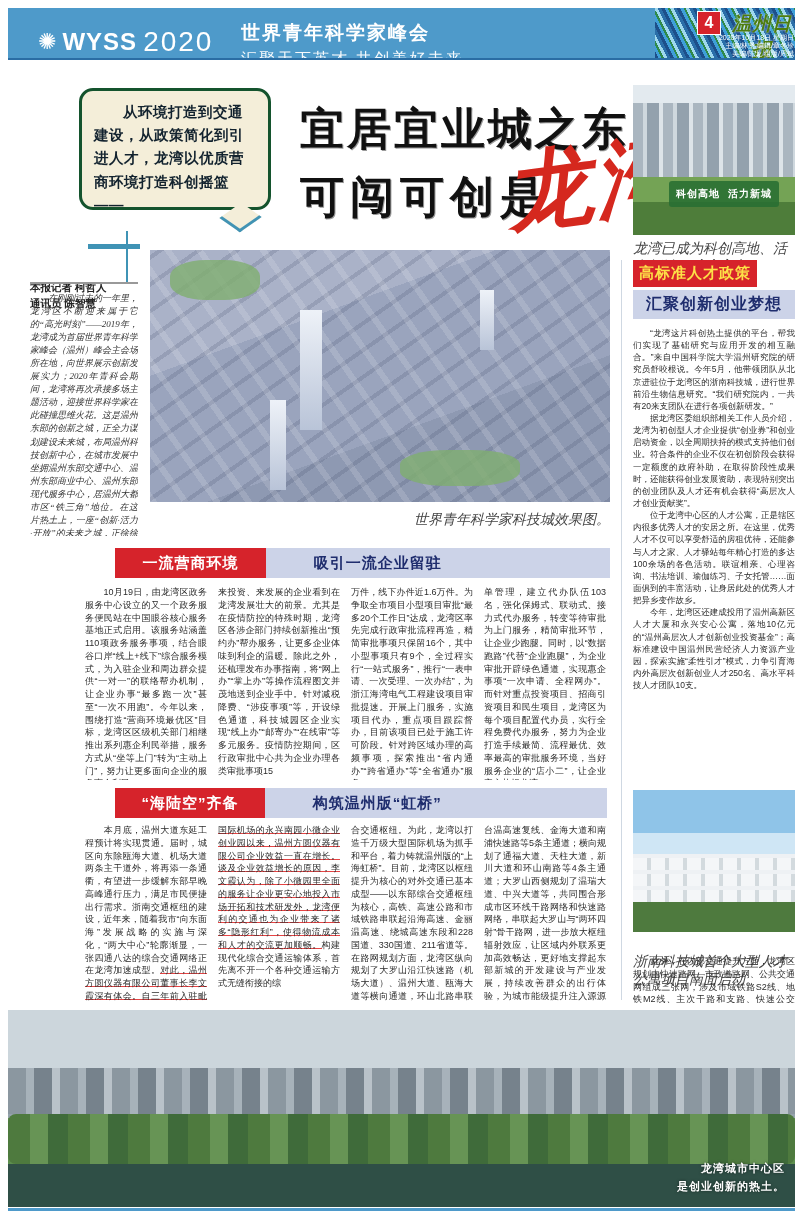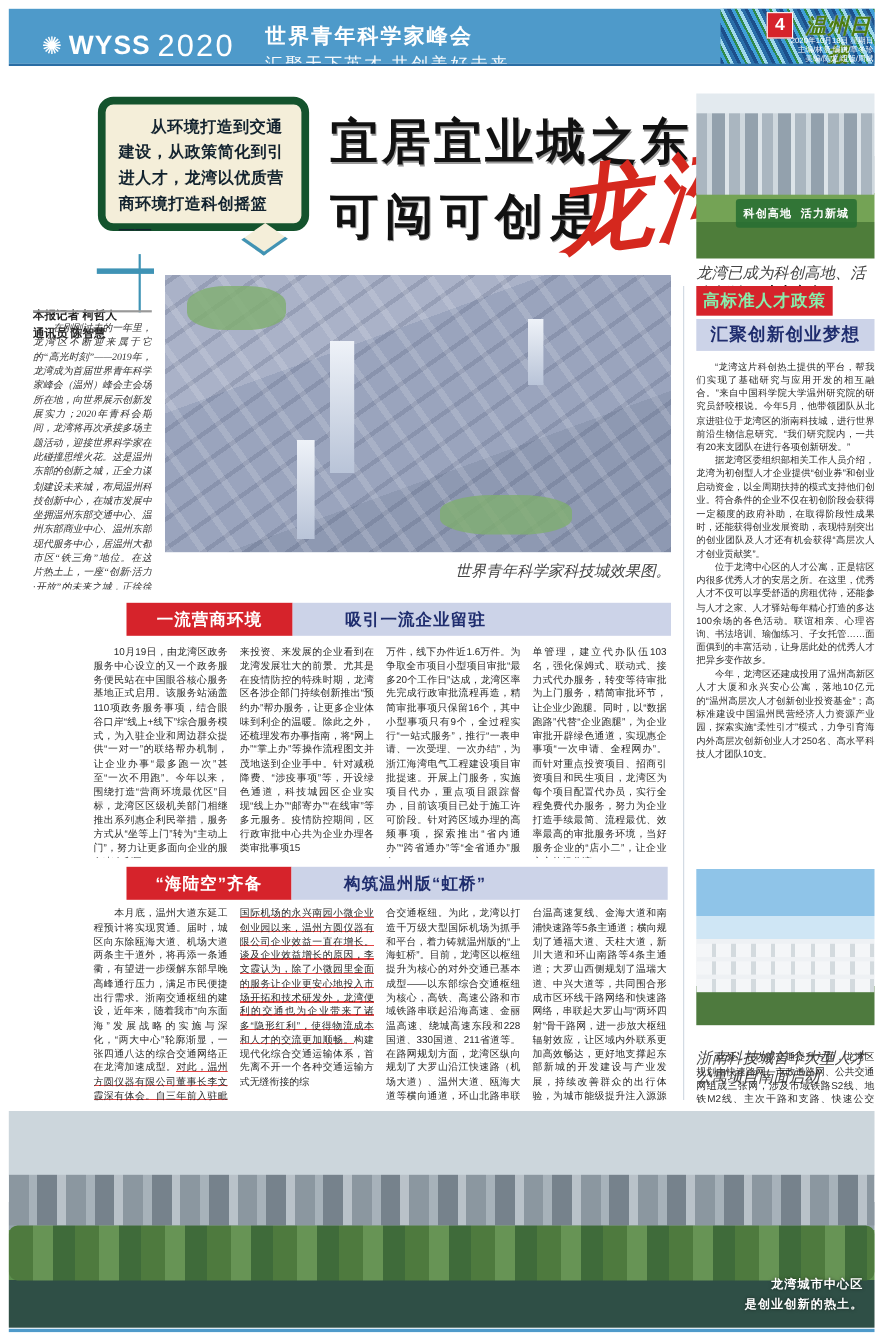--- a/index.html
+++ b/index.html
@@ -17,21 +17,21 @@
   .summit-title{font-size:19px;font-weight:bold;letter-spacing:2px;}
   .summit-slogan{font-size:16px;font-weight:300;letter-spacing:2px;margin-top:3px;opacity:.95;}
   .streaks{left:655px;top:8px;width:140px;height:50px;
      background:repeating-linear-gradient(63deg,#1d4f8a 0 3px,#3f9fd8 3px 6px,#2f8a4a 6px 8px,#9fd8ee 8px 11px,#2a6ea8 11px 14px);}
   .pagenum{left:697px;top:11px;width:22px;height:22px;background:#d6232b;color:#fff;
      font-size:16px;font-weight:bold;text-align:center;line-height:22px;border:1px solid #fff;}
   .masthead{left:724px;top:11px;color:#4d7c0f;font-size:19px;font-weight:bold;font-style:italic;
      font-family:"Liberation Serif",serif;text-shadow:0 0 2px rgba(255,255,255,.9);letter-spacing:1px;text-align:center;}
   .dateline{left:678px;top:34px;width:116px;color:#fff;font-size:7px;text-align:right;line-height:8px;}
   
-  .bubble{left:89px;top:88px;width:192px;height:122px;background:#f4eed9;border:7px solid #14532d;
+  .bubble{left:79px;top:88px;width:192px;height:122px;background:#f4eed9;border:3px solid #14532d;
      border-radius:14px;padding:10px 12px;box-sizing:border-box;}
   .bubble p{margin:0;font-size:14.5px;font-weight:bold;color:#12222e;line-height:1.6;
      text-indent:2em;letter-spacing:.5px;}
   .bubble-tail{left:228px;top:205px;width:22px;height:22px;background:#f4eed9;
      border-right:3px solid #4193b4;border-bottom:3px solid #4193b4;transform:rotate(35deg) skew(-20deg);}
   
   .headline1{left:300px;top:100px;font-size:44px;font-weight:900;color:#111;letter-spacing:3px;
      text-shadow:1px 1px 0 #999;}
   .headline2{left:300px;top:168px;font-size:44px;font-weight:900;color:#111;letter-spacing:6px;
      text-shadow:1px 1px 0 #999;}
@@ -73,21 +73,21 @@
   
   .deco-h{left:88px;top:244px;width:52px;height:5px;background:#3f93b5;}
   .deco-v{left:126px;top:231px;width:2px;height:53px;background:#3f93b5;}
   .byline{left:30px;top:252px;width:110px;font-size:10.5px;font-weight:bold;color:#222;line-height:1.5;margin-top:28px;}
   .byline-rule{left:30px;top:282px;width:108px;height:2px;background:#999;}
   .intro{left:30px;top:292px;width:108px;height:244px;overflow:hidden;}
   .intro p{margin:0;font-size:9px;line-height:1.45;text-align:justify;text-indent:2em;
      font-style:italic;font-family:"Liberation Serif",serif;color:#333;}
   
   .vdivider{left:621px;top:260px;width:1px;height:740px;background:#cfd8e2;}
-  .kicker-red{background:#d6232b;color:#86efac;font-weight:bold;display:flex;align-items:center;justify-content:center;}
+  .kicker-red{background:#d6232b;color:#fde047;font-weight:bold;display:flex;align-items:center;justify-content:center;}
   .talent-kicker{left:633px;top:260px;width:124px;height:27px;font-size:15px;letter-spacing:1px;}
   .talent-head{left:633px;top:290px;width:162px;height:29px;background:#ccd3e8;color:#1f2d6e;
      font-size:16px;font-weight:bold;display:flex;align-items:center;justify-content:center;letter-spacing:1px;}
   .talent-body{left:633px;top:327px;width:162px;height:460px;overflow:hidden;}
   .talent-body p{margin:0;font-size:8.5px;line-height:1.43;text-align:justify;text-indent:2em;color:#2b2b2b;}
   
   .secbar{height:30px;display:flex;}
   .secbar .red{background:#d6232b;color:#fff;width:167px;display:flex;align-items:center;
      justify-content:center;font-size:15px;font-weight:bold;letter-spacing:1px;}
   .secbar .lav{background:#ccd3e8;color:#1f2d6e;width:328px;display:flex;align-items:center;

